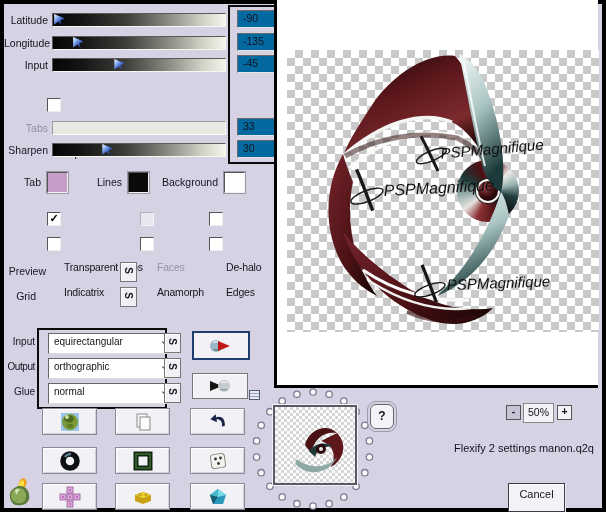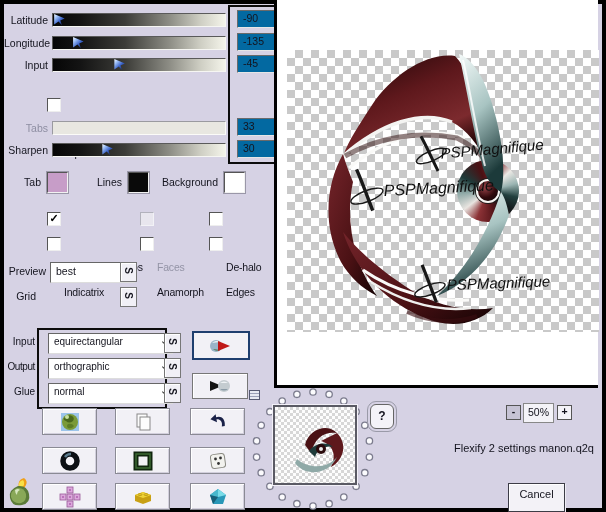--- a/index.html
+++ b/index.html
@@ -164,24 +164,20 @@
   <div class="opt" style="left:136px;top:233px">
     <span class="cb"></span>
     <span class="olabel">Anamorph</span>
   </div>
   <div class="opt" style="left:205px;top:233px">
     <span class="cb"></span>
     <span class="olabel">Edges</span>
   </div>
 
   <span class="swlabel" style="left:0;top:261px;width:42px">Preview</span>
-  <div class="sel" style="left:46px;top:258px;width:64px">
-    <span>best</span>
-    <span class="chev">⌄</span>
-  </div>
   <div class="sbtn" style="left:116px;top:258px"><span>S</span></div>
 
   <span class="swlabel" style="left:0;top:286px;width:32px">Grid</span>
   <div class="sbtn" style="left:116px;top:283px"><span>S</span></div>
 
   <div class="iframe2"></div>
   <span class="swlabel" style="left:0;top:332px;width:31px;font-size:10px">Input</span>
   <div class="sel" style="left:44px;top:329px;width:104px;font-size:10px">
     <span>equirectangular</span>
     <span class="chev">⌄</span>

